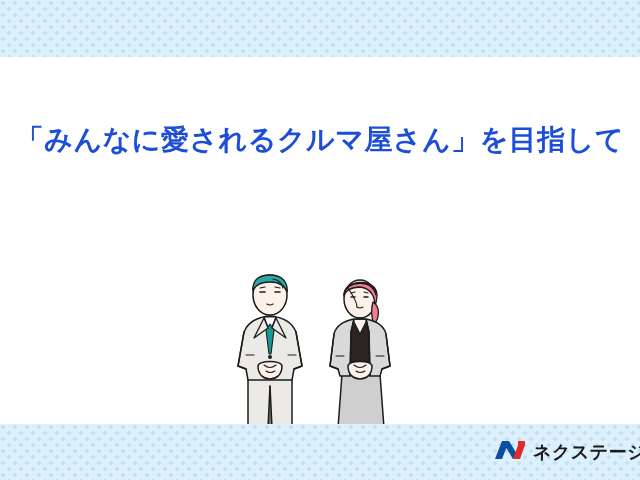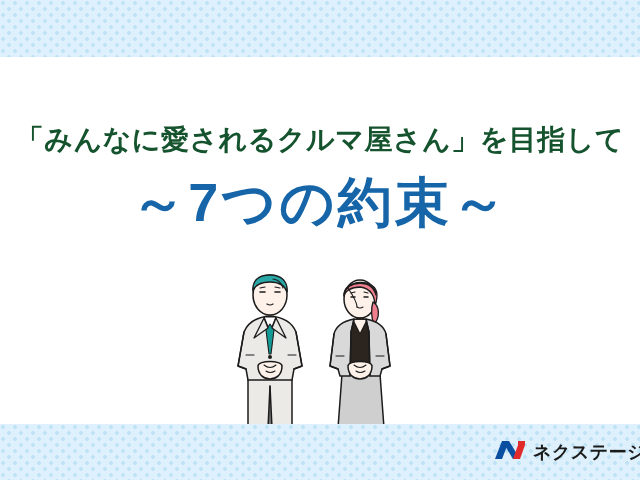--- a/index.html
+++ b/index.html
@@ -50,21 +50,21 @@
     left: 0;
     top: 0;
     width: 640px;
     text-align: center;
   }
   .headline-line1 {
     margin-top: 68px;
     font-size: 28px;
     font-weight: 700;
     letter-spacing: 0.5px;
-    color: #14532d;
+    color: #1d4ed8;
     line-height: 1.1;
     white-space: nowrap;
   }
   .headline-line2 {
     margin-top: 18px;
     font-size: 54px;
     font-weight: 700;
     letter-spacing: 3px;
     color: #1565a8;
     line-height: 1.05;
@@ -104,21 +104,20 @@
 <body>
 
 <div class="banner">
 
   <div class="dot-band top"></div>
 
   <div class="stage">
 
     <div class="headline">
       <div class="headline-line1">「みんなに愛されるクルマ屋さん」を目指して</div>
-      <div class="headline-line2">～7つの約束～</div>
     </div>
 
     <div class="people">
       <svg width="200" height="170" viewBox="0 0 200 170" xmlns="http://www.w3.org/2000/svg">
         <g fill="none" stroke="#1c1c1c" stroke-width="1.5" stroke-linecap="round" stroke-linejoin="round">
 
           <g>
 
             <path d="M24 113 L24 166 L44 166 L46 124 L48 166 L68 166 L68 113 Z" fill="#eceae6"></path>
             <path d="M46 124 L46 166" stroke="#1c1c1c" stroke-width="1.2"></path>

